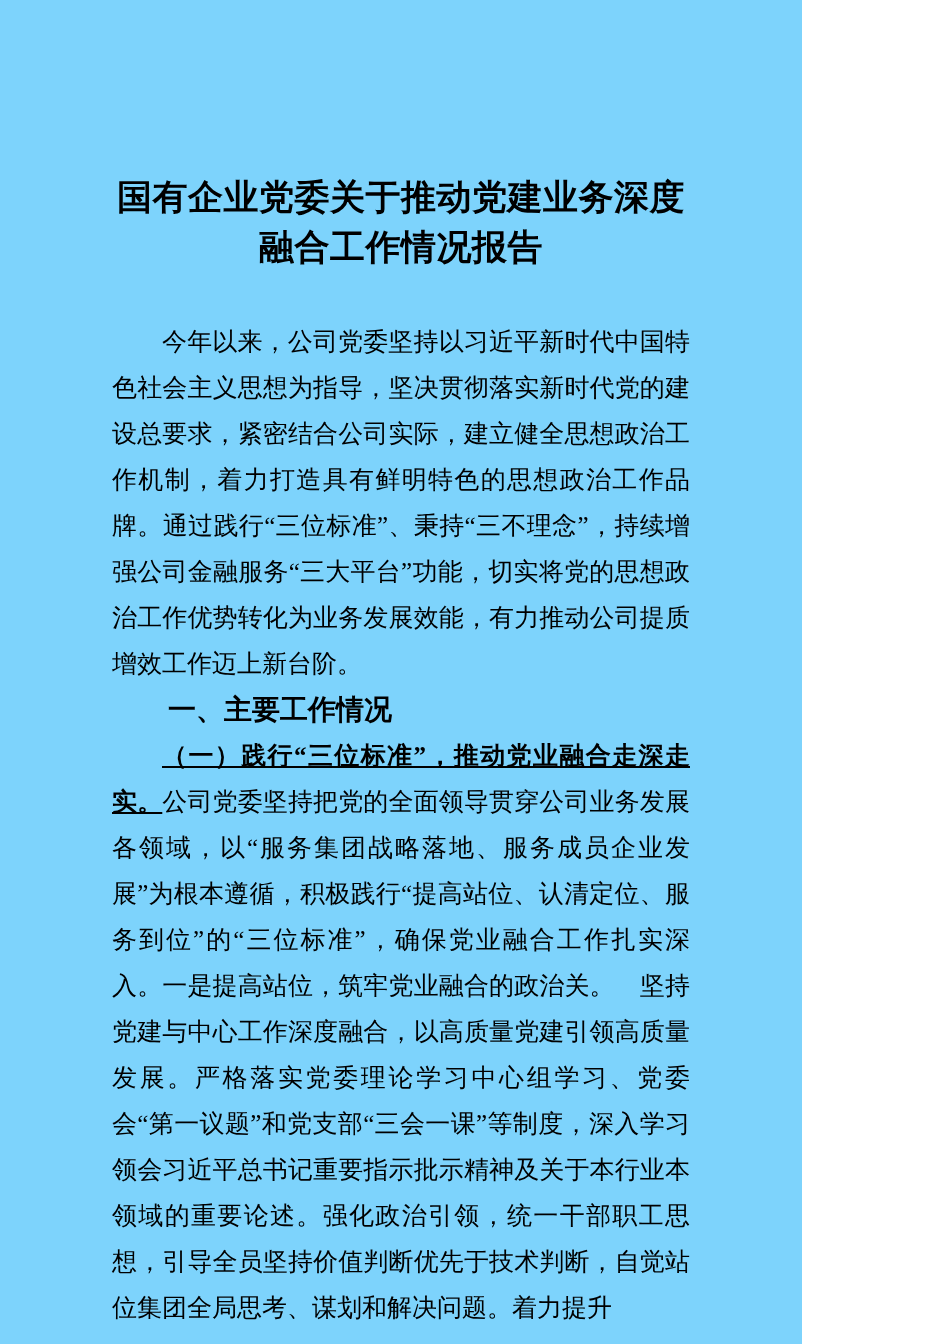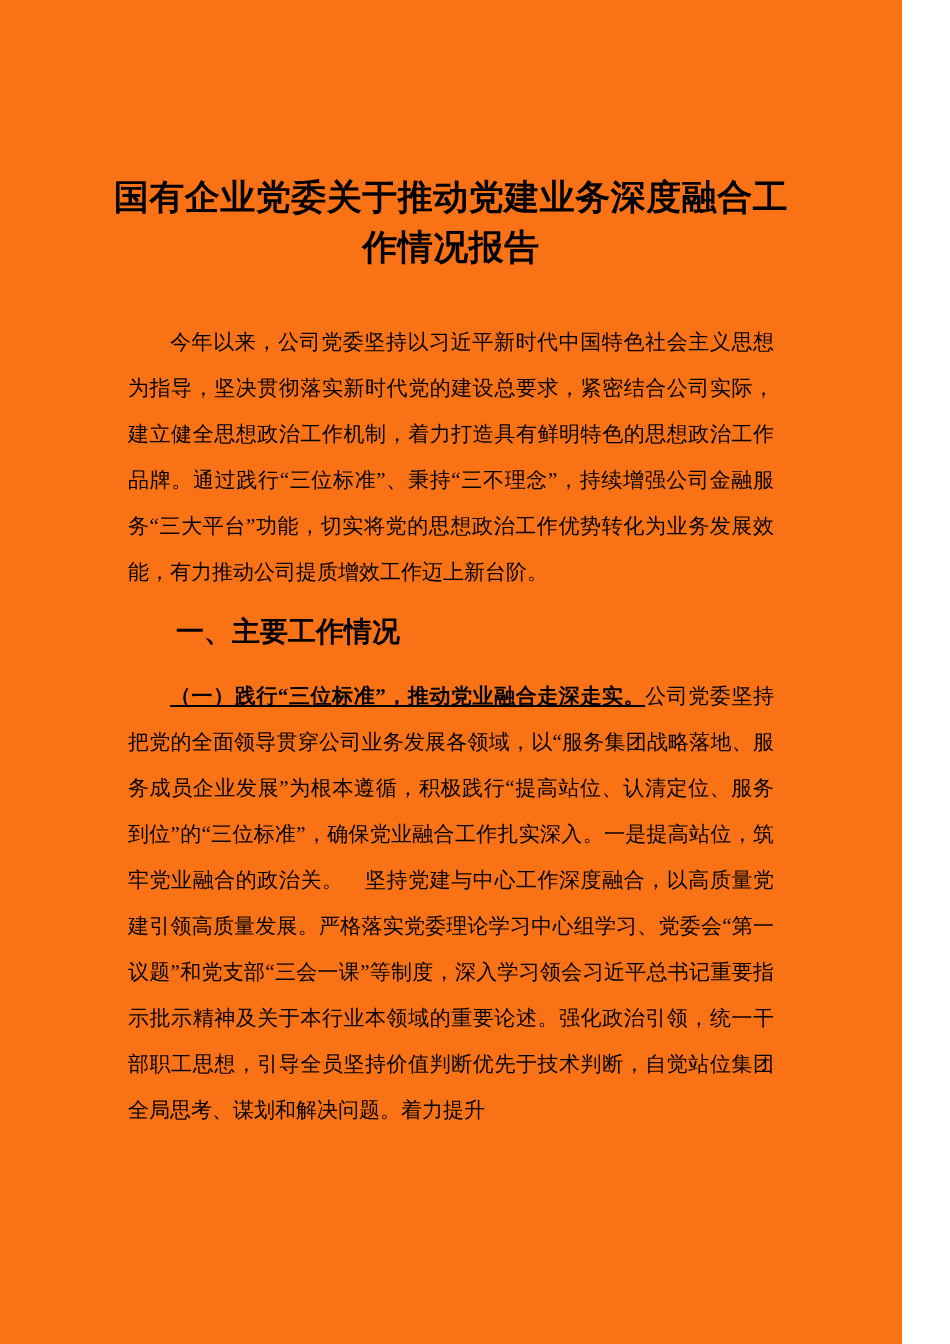--- a/index.html
+++ b/index.html
@@ -9,55 +9,55 @@
   }
   body {
     width: 950px;
     height: 1344px;
     overflow: hidden;
     color: #000000;
     font-family: "Liberation Serif", "DejaVu Serif", serif;
   }
   .page {
     box-sizing: border-box;
-    width: 902px;
+    width: 802px;
     height: 1344px;
     padding: 0 112px;
-    background: #f97316;
+    background: #7dd3fc;
   }
   .doc-title {
     margin: 0;
     padding-top: 173px;
     font-size: 35px;
     line-height: 50px;
     font-weight: 700;
     text-align: center;
     font-family: "Liberation Serif", "DejaVu Serif", serif;
     letter-spacing: 0.5px;
   }
   .doc-body {
     margin-top: 46px;
   }
   .para {
-    margin: 16px;
-    font-size: 21px;
+    margin: 0;
+    font-size: 25px;
     line-height: 46px;
     text-align: justify;
     text-justify: inter-ideograph;
     text-indent: 2em;
     font-weight: 400;
     letter-spacing: 0px;
   }
   .section-heading {
-    margin: 8px;
+    margin: 0;
     font-size: 28px;
     line-height: 46px;
     font-weight: 700;
     text-indent: 2em;
-    font-family: Liberation Mono, monospace;
+    font-family: Liberation Sans, sans-serif;
   }
   .lead-bold {
     font-weight: 700;
     text-decoration: underline;
   }
 </style>
 </head>
 <body>
 
 <div class="page">

